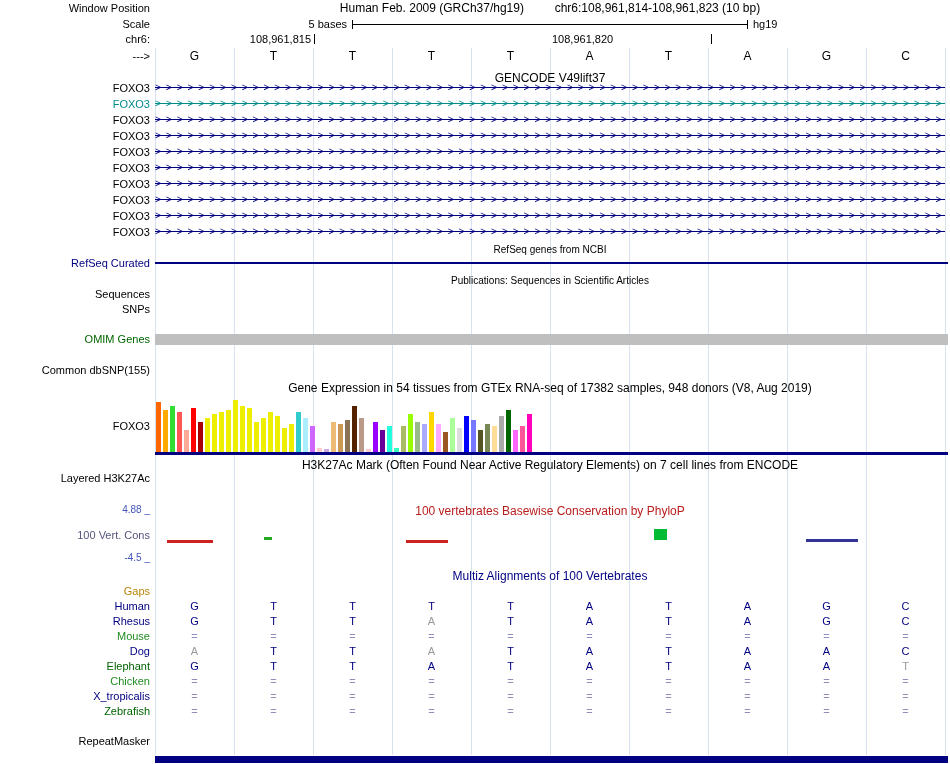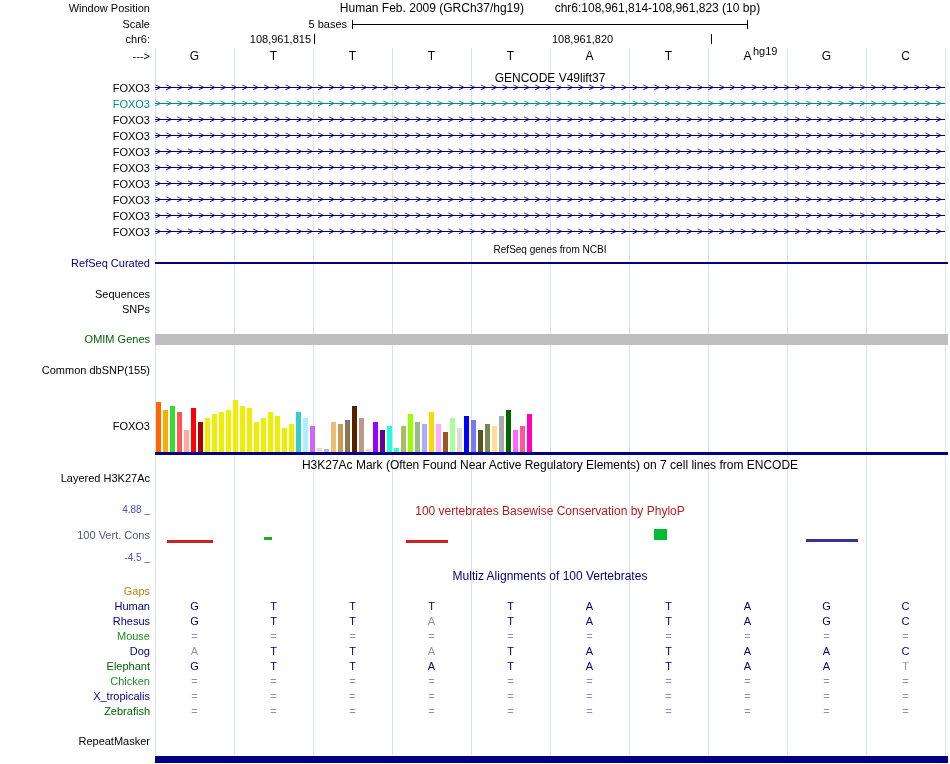--- a/index.html
+++ b/index.html
@@ -14,21 +14,21 @@
   .cells{position:absolute;left:155px;width:790px;height:13px;line-height:13px;display:flex;}
   .cells span{width:79px;text-align:center;}
   .bases{font-size:12px;}
   .trackrow{position:absolute;left:155px;width:790px;height:16px;}
   .trackrow .tline{position:absolute;top:7px;left:0;right:0;height:1px;}
   .trackrow .arrows{position:absolute;top:0;left:0;right:0;height:16px;line-height:15px;overflow:hidden;font-size:10px;letter-spacing:5px;white-space:nowrap;}
   .tick{position:absolute;width:1px;height:10px;background:#000;}
   #scale-bar{position:absolute;left:352px;top:20px;width:394px;height:9px;border-left:1px solid #000;border-right:1px solid #000;}
   #scale-bar .sline{position:absolute;top:4px;left:0;right:0;height:1px;background:#000;}
   #scale-text{position:absolute;left:155px;width:192px;top:18px;text-align:right;}
-  #hg19{position:absolute;left:753px;top:18px;margin-top:27px;}
+  #hg19{position:absolute;left:753px;top:18px;}
   #coord-left{position:absolute;left:155px;width:156px;top:33px;text-align:right;}
   #coord-right{position:absolute;left:552px;width:156px;top:33px;}
   #refseq-line{position:absolute;left:155px;top:262px;width:793px;height:2px;background:#000080;}
   #omim-bar{position:absolute;left:155px;top:334px;width:793px;height:11px;background:#bfbfbf;}
   #gtex-bars{position:absolute;left:156px;top:396px;width:790px;height:56px;display:flex;align-items:flex-end;gap:2px;}
   .gbar{width:5px;}
   #gtex-baseline{position:absolute;left:155px;top:452px;width:793px;height:3px;background:#000080;}
   #cons-track{position:absolute;left:155px;top:518px;width:790px;height:40px;}
   .cons-axis{font-size:10px;color:#4455bb;}
   #cons-title{color:#b91c1c;}
@@ -140,28 +140,30 @@
       <div class="trackrow" style="top: 224px;">
         <div class="tline" style="background: rgb(0, 0, 128);"></div>
         <div class="arrows" style="color: rgb(0, 0, 128);">&gt;&gt;&gt;&gt;&gt;&gt;&gt;&gt;&gt;&gt;&gt;&gt;&gt;&gt;&gt;&gt;&gt;&gt;&gt;&gt;&gt;&gt;&gt;&gt;&gt;&gt;&gt;&gt;&gt;&gt;&gt;&gt;&gt;&gt;&gt;&gt;&gt;&gt;&gt;&gt;&gt;&gt;&gt;&gt;&gt;&gt;&gt;&gt;&gt;&gt;&gt;&gt;&gt;&gt;&gt;&gt;&gt;&gt;&gt;&gt;&gt;&gt;&gt;&gt;&gt;&gt;&gt;&gt;&gt;&gt;&gt;&gt;&gt;&gt;&gt;&gt;&gt;&gt;&gt;&gt;</div>
       </div>
     </div>
 
   <div class="ctitle sm" style="top:243px">RefSeq genes from NCBI</div>
   <div class="llabel" style="top:257px;color:#000080">RefSeq Curated</div>
   <div id="refseq-line"></div>
 
+  <div class="ctitle sm" style="top:274px">Publications: Sequences in Scientific Articles</div>
   <div class="llabel" style="top:288px">Sequences</div>
   <div class="llabel" style="top:303px">SNPs</div>
 
   <div class="llabel" style="top:333px;color:#006400">OMIM Genes</div>
   <div id="omim-bar"></div>
 
   <div class="llabel" style="top:364px">Common dbSNP(155)</div>
 
+  <div class="ctitle" style="top:382px">Gene Expression in 54 tissues from GTEx RNA-seq of 17382 samples, 948 donors (V8, Aug 2019)</div>
   <div class="llabel" style="top:420px">FOXO3</div>
   <div id="gtex-bars">
       <div class="gbar" style="height: 50px; background: rgb(255, 102, 0);"></div>
       <div class="gbar" style="height: 42px; background: rgb(255, 170, 0);"></div>
       <div class="gbar" style="height: 46px; background: rgb(51, 221, 51);"></div>
       <div class="gbar" style="height: 40px; background: rgb(255, 85, 85);"></div>
       <div class="gbar" style="height: 22px; background: rgb(255, 170, 153);"></div>
       <div class="gbar" style="height: 44px; background: rgb(255, 0, 0);"></div>
       <div class="gbar" style="height: 30px; background: rgb(170, 0, 0);"></div>
       <div class="gbar" style="height: 34px; background: rgb(238, 238, 0);"></div>

